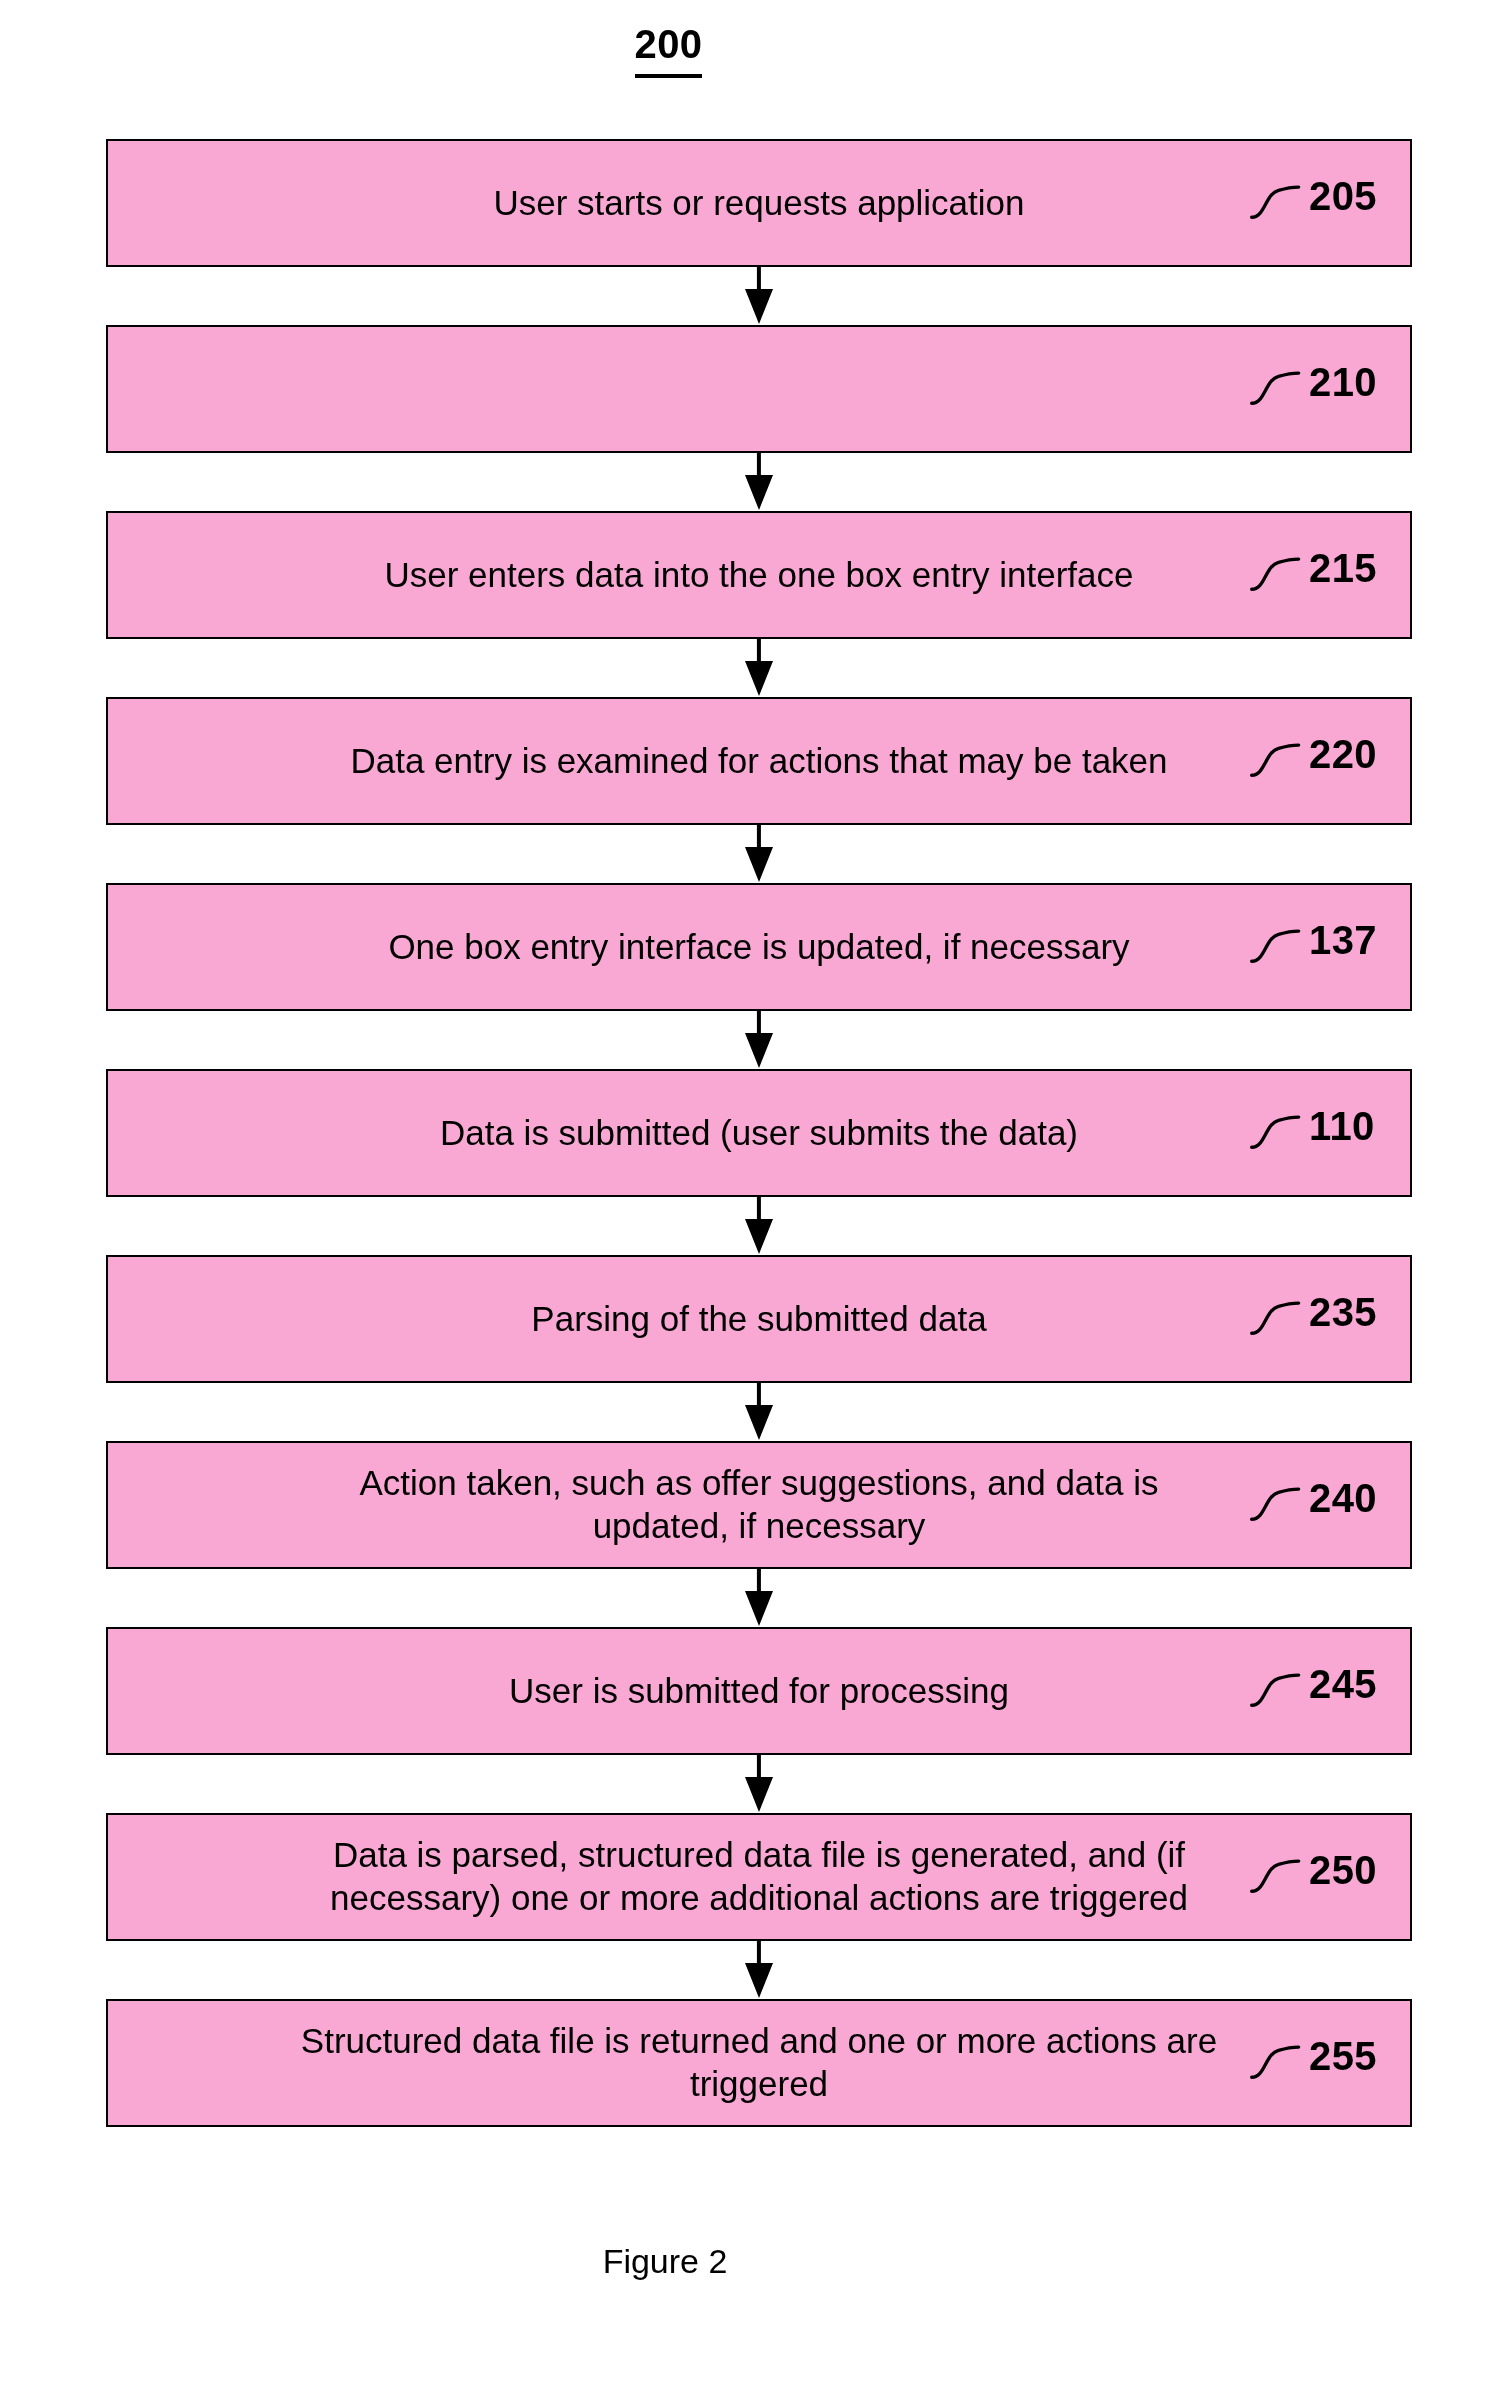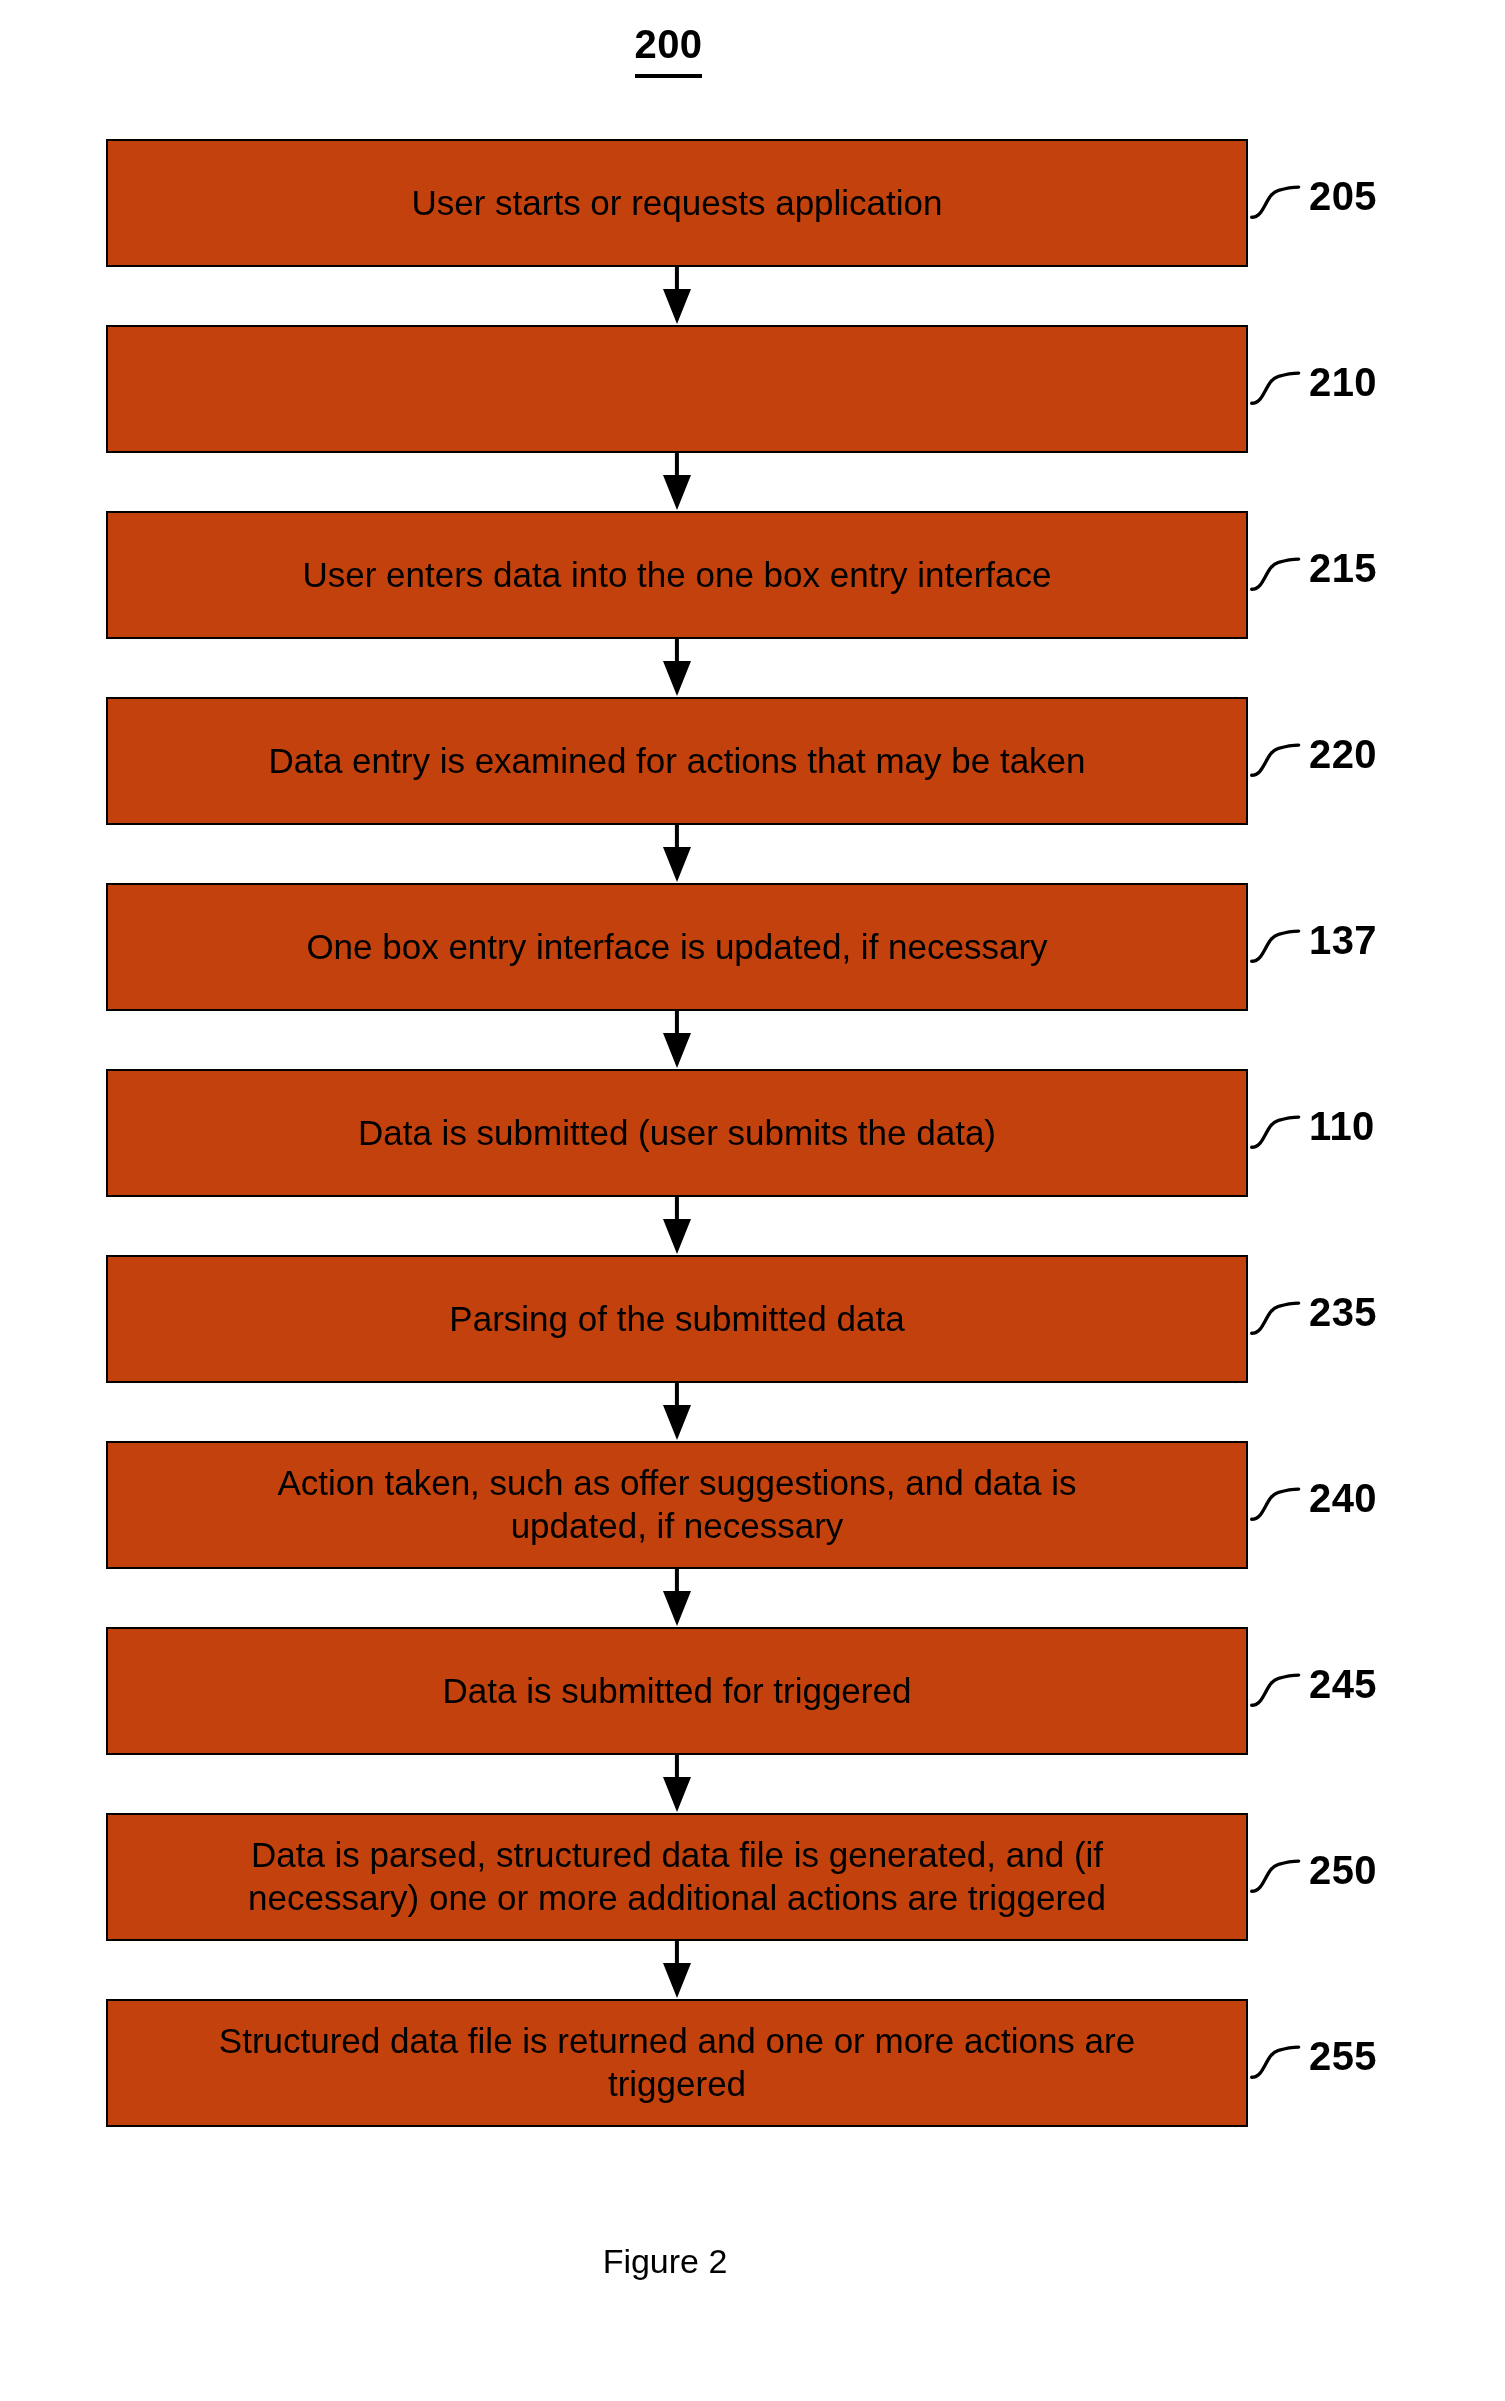--- a/index.html
+++ b/index.html
@@ -45,25 +45,25 @@
   
   .flow {
     position: absolute;
     left: 106px;
     top: 139px;
     width: 1142px;
   }
 
   .step {
     position: relative;
-    width: 1142px;
+    width: 1306px;
     height: 128px;
     box-sizing: border-box;
     border: 2.5px solid #000000;
-    background: #c2410c;
+    background: #f9a8d4;
     margin-bottom: 58px;
     display: flex;
     align-items: center;
     justify-content: center;
   }
   .step:last-of-type {
     margin-bottom: 0;
   }
 
   .step-text {
@@ -251,21 +251,21 @@
             <path d="M2 62 C 18 62, 18 34, 34 30 C 44 27, 50 26, 58 26" fill="none" stroke="#000000" stroke-width="4" stroke-linecap="round"></path>
           </svg>
           <div class="ref-num">240</div>
         </div>
         <div class="connector">
           <div class="shaft"></div>
           <div class="head"></div>
         </div>
       </div>
       <div class="step">
-        <div class="step-text">Data is submitted for triggered</div>
+        <div class="step-text">User is submitted for processing</div>
         <div class="ref">
           <svg class="ref-leader" viewBox="0 0 62 90">
             <path d="M2 62 C 18 62, 18 34, 34 30 C 44 27, 50 26, 58 26" fill="none" stroke="#000000" stroke-width="4" stroke-linecap="round"></path>
           </svg>
           <div class="ref-num">245</div>
         </div>
         <div class="connector">
           <div class="shaft"></div>
           <div class="head"></div>
         </div>

